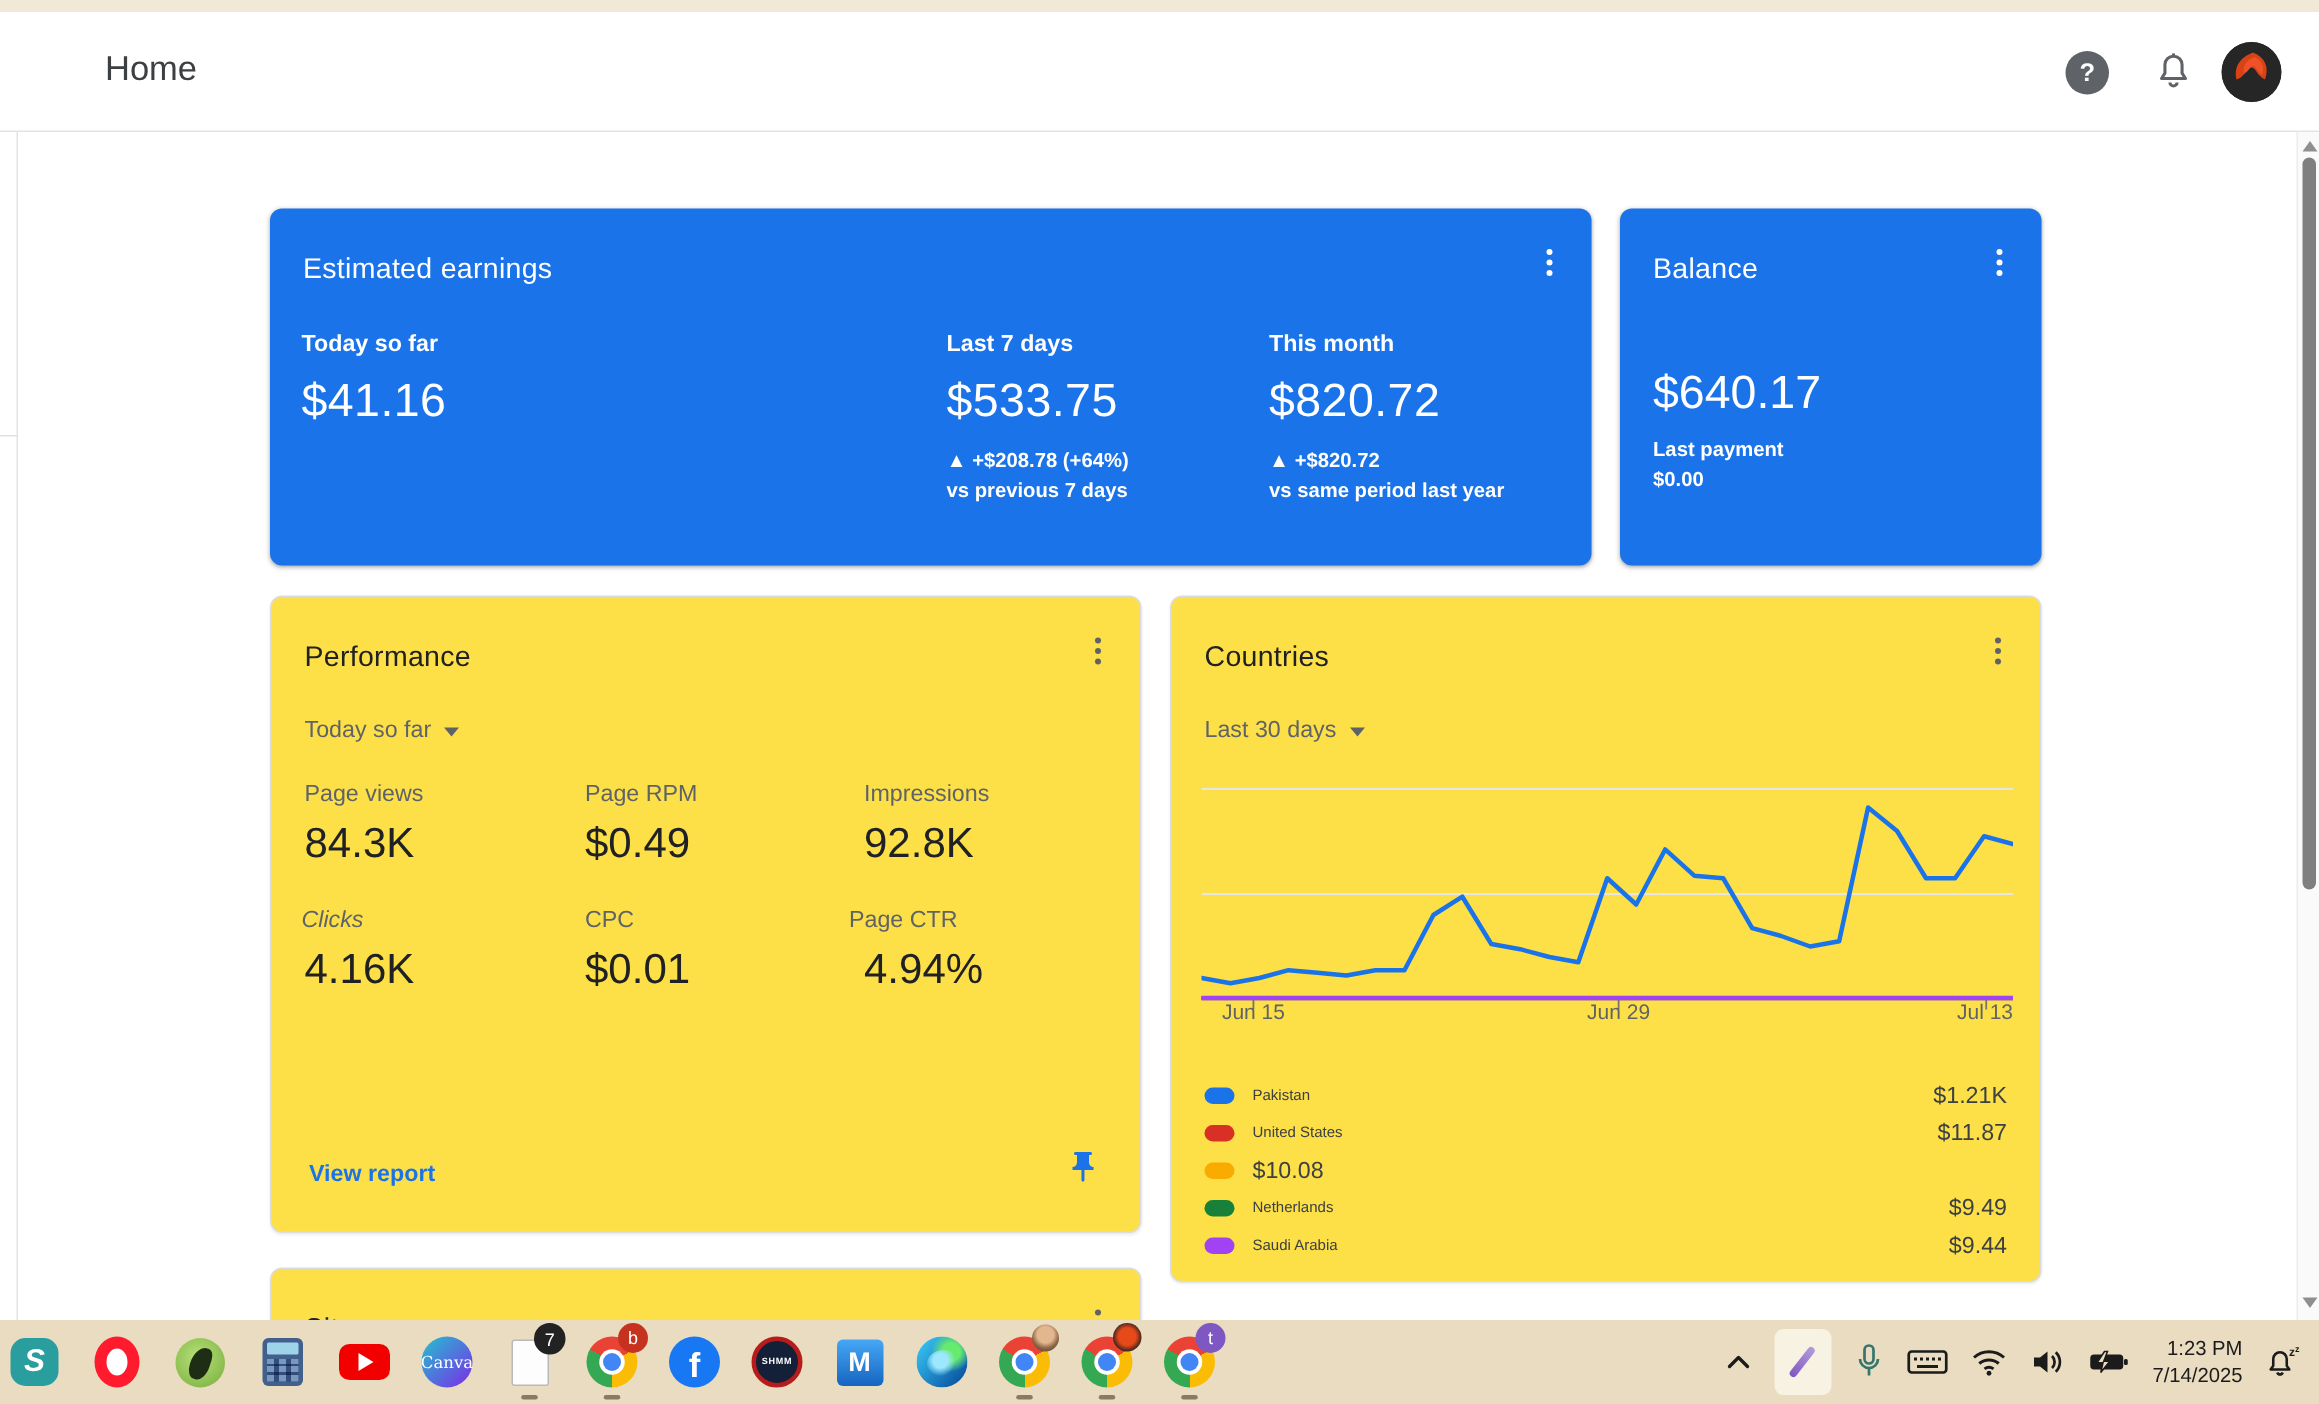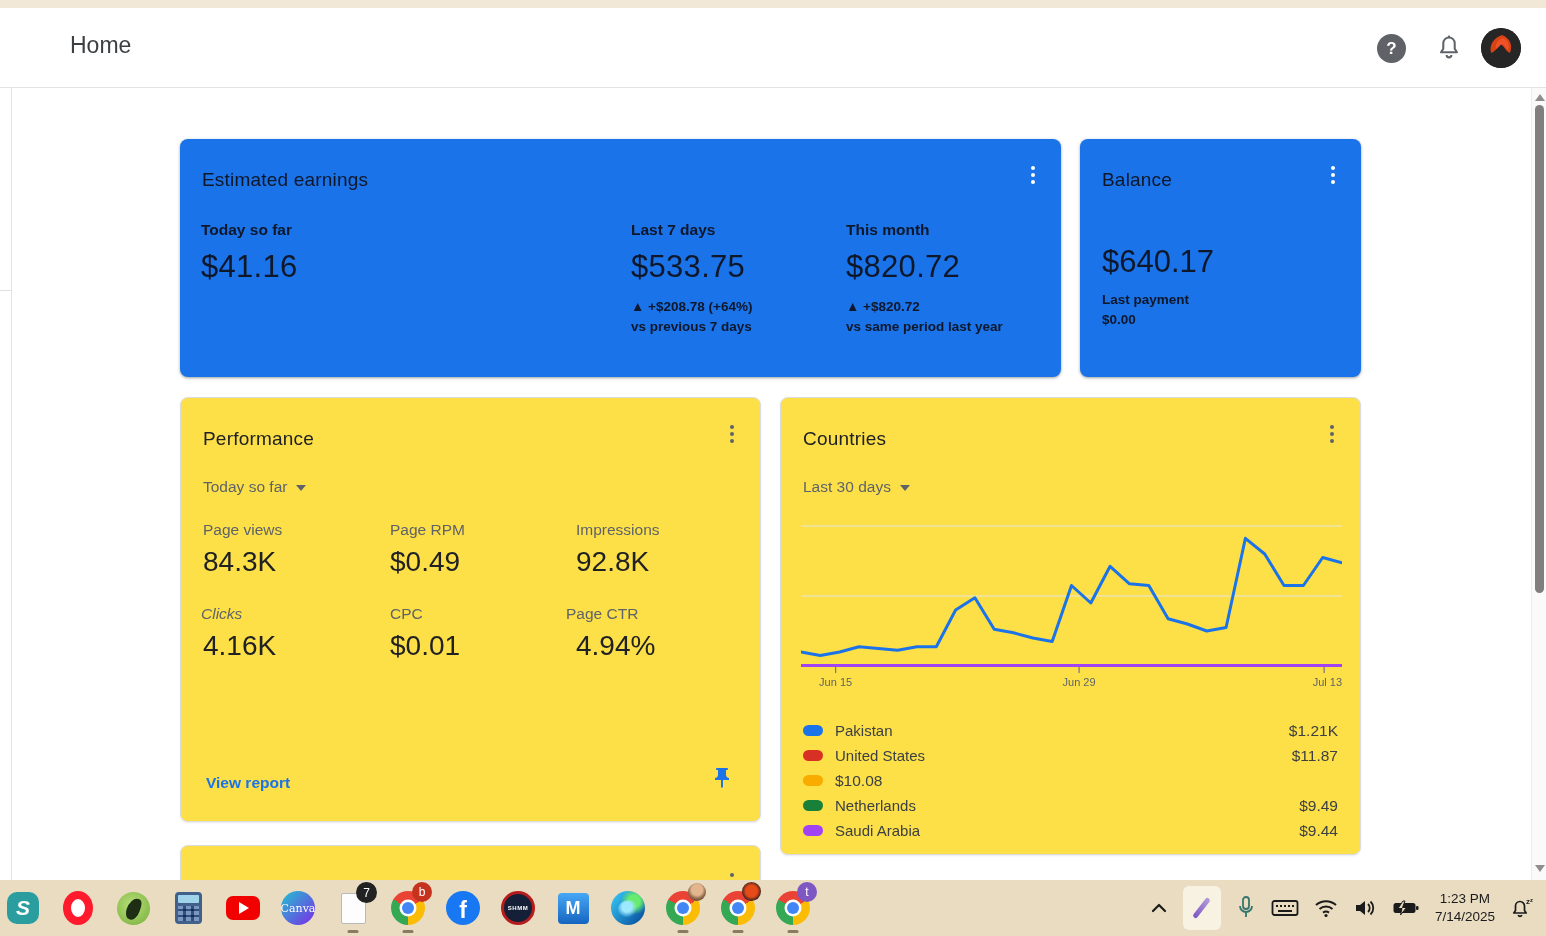--- a/index.html
+++ b/index.html
@@ -14,21 +14,21 @@
   .help-btn { position:absolute; left:1377px; top:26px; width:29px; height:29px; border-radius:50%; background:#5f6368; color:#fff; font-size:17px; font-weight:bold; display:flex; align-items:center; justify-content:center; cursor:pointer; }
   .bell-btn { position:absolute; left:1436px; top:26px; width:26px; height:28px; cursor:pointer; }
   .avatar { position:absolute; left:1481px; top:20px; width:40px; height:40px; border-radius:50%; background:#262626; overflow:hidden; cursor:pointer; }
 
   
   .left-rail { position:absolute; left:0; top:88px; width:12px; height:792px; background:#fff; border-right:1px solid #e4e4e4; }
   .left-rail .divider { position:absolute; left:0; top:202px; width:12px; height:1px; background:#e0e0e0; }
 
   
   .card { position:absolute; border-radius:8px; }
-  .card.blue { background:#1a73e8; color:#0f172a; box-shadow:0 1px 2px rgba(60,64,67,.3), 0 1px 3px 1px rgba(60,64,67,.15); }
+  .card.blue { background:#1a73e8; color:#ffffff; box-shadow:0 1px 2px rgba(60,64,67,.3), 0 1px 3px 1px rgba(60,64,67,.15); }
   .card.white { background:#fde047; border:1px solid #dadce0; box-shadow:0 1px 2px rgba(60,64,67,.1); color:#202124; }
 
   .card-title { position:absolute; left:22px; top:30px; font-size:19px; letter-spacing:.2px; }
   .white .card-title { color:#202124; }
 
   .menu-dots { position:absolute; right:26px; top:34px; width:4px; height:4px; border-radius:50%; cursor:pointer; }
   .menu-dots.white-dots { background:#fff; box-shadow:0 7px 0 #fff, 0 -7px 0 #fff; }
   .menu-dots.gray-dots { background:#5f6368; box-shadow:0 7px 0 #5f6368, 0 -7px 0 #5f6368; }
 
   
@@ -50,26 +50,26 @@
   .range-select { position:absolute; left:22px; top:80px; font-size:15.5px; color:#5f6368; cursor:pointer; display:flex; align-items:center; gap:9px; }
   .tri-down { width:0; height:0; border-left:5px solid transparent; border-right:5px solid transparent; border-top:6px solid #5f6368; margin-top:2px; }
   .metric-label { position:absolute; font-size:15.5px; color:#5f6368; }
   .metric-value { position:absolute; font-size:28px; color:#202124; }
   .view-report { position:absolute; left:25px; top:376px; font-size:15.5px; font-weight:bold; color:#1a73e8; cursor:pointer; }
   .pin-btn { position:absolute; right:26px; top:368px; cursor:pointer; }
 
   
   #countries { left:780px; top:397px; width:581px; height:458px; }
   .chart-wrap { position:absolute; left:20px; top:124px; width:541px; height:152px; }
-  .chart-labels { position:absolute; left:20px; top:278px; width:541px; height:18px; font-size:11px; color:#5f6368; }
+  .chart-labels { position:absolute; left:20px; top:268px; width:541px; height:18px; font-size:14px; color:#5f6368; }
   .xlab { position:absolute; top:0; white-space:nowrap; }
   .legend { position:absolute; left:0; top:320px; width:100%; }
   .legend-row { display:flex; align-items:center; height:25px; padding:0 22px; cursor:pointer; }
   .legend-chip { width:20px; height:11px; border-radius:6px; margin-right:12px; flex:none; }
-  .legend-label { font-size:15px; color:#3c4043; flex:1; }
+  .legend-label { font-size:10px; color:#3c4043; flex:1; }
   .legend-value { font-size:15.5px; color:#3c4043; }
 
   
   #sites { left:180px; top:845px; width:581px; height:120px; z-index:1; }
 
   
   .scrollbar { position:absolute; right:0; top:88px; width:15px; height:792px; background:#fafafa; border-left:1px solid #ededed; z-index:2; }
   .sb-up { position:absolute; left:3px; top:6px; width:0; height:0; border-left:5px solid transparent; border-right:5px solid transparent; border-bottom:7px solid #8f8f8f; cursor:pointer; }
   .sb-thumb { position:absolute; left:3px; top:17px; width:9px; height:488px; border-radius:5px; background:#7f7f7f; cursor:pointer; }
   .sb-down { position:absolute; left:3px; bottom:8px; width:0; height:0; border-left:5px solid transparent; border-right:5px solid transparent; border-top:7px solid #8f8f8f; cursor:pointer; }
@@ -105,21 +105,21 @@
   .ic-facebook { width:34px; height:34px; border-radius:50%; background:#1877f2; color:#fff; font-size:23px; font-weight:bold; display:flex; align-items:flex-end; justify-content:center; line-height:1.25; }
   .ic-shmm { width:34px; height:34px; border-radius:50%; background:#141f38; border:3px solid #b71c1c; color:#fff; font-size:6px; font-weight:bold; letter-spacing:.5px; display:flex; align-items:center; justify-content:center; }
   .ic-m { width:31px; height:31px; border-radius:4px; background:linear-gradient(180deg,#47a7f5,#1565c0); color:#fff; font-size:18px; font-weight:bold; display:flex; align-items:center; justify-content:center; }
   .ic-edge { width:34px; height:34px; border-radius:50%; background:radial-gradient(circle at 68% 30%, #66eb6e 0 18%, transparent 40%), linear-gradient(130deg,#35c1f1 10%, #0c59a4 85%); position:relative; overflow:hidden; }
   .ic-edge::after { content:""; position:absolute; left:7px; top:9px; width:22px; height:18px; border-radius:50%; background:radial-gradient(circle at 40% 40%, #9de8ff 0 28%, transparent 60%); }
 
   .tray { margin-left:auto; display:flex; align-items:center; gap:15px; padding-right:10px; }
   .tray-item { position:relative; display:flex; align-items:center; justify-content:center; cursor:pointer; }
   .pen-box { width:38px; height:44px; border-radius:6px; background:#f8f2e3; display:flex; align-items:center; justify-content:center; }
   .pen-shape { width:5px; height:24px; border-radius:3px; background:linear-gradient(180deg,#b39ddb,#7e57c2); transform:rotate(38deg); }
-  .clock { text-align:center; font-size:13.5px; color:#1b1b1b; line-height:1.3; }
+  .clock { text-align:right; font-size:13.5px; color:#1b1b1b; line-height:1.3; }
 
   
   .plot { display:block; }
 </style>
 </head>
 <body>
 
 <div class="top-strip"></div>
 
 <div class="header">

